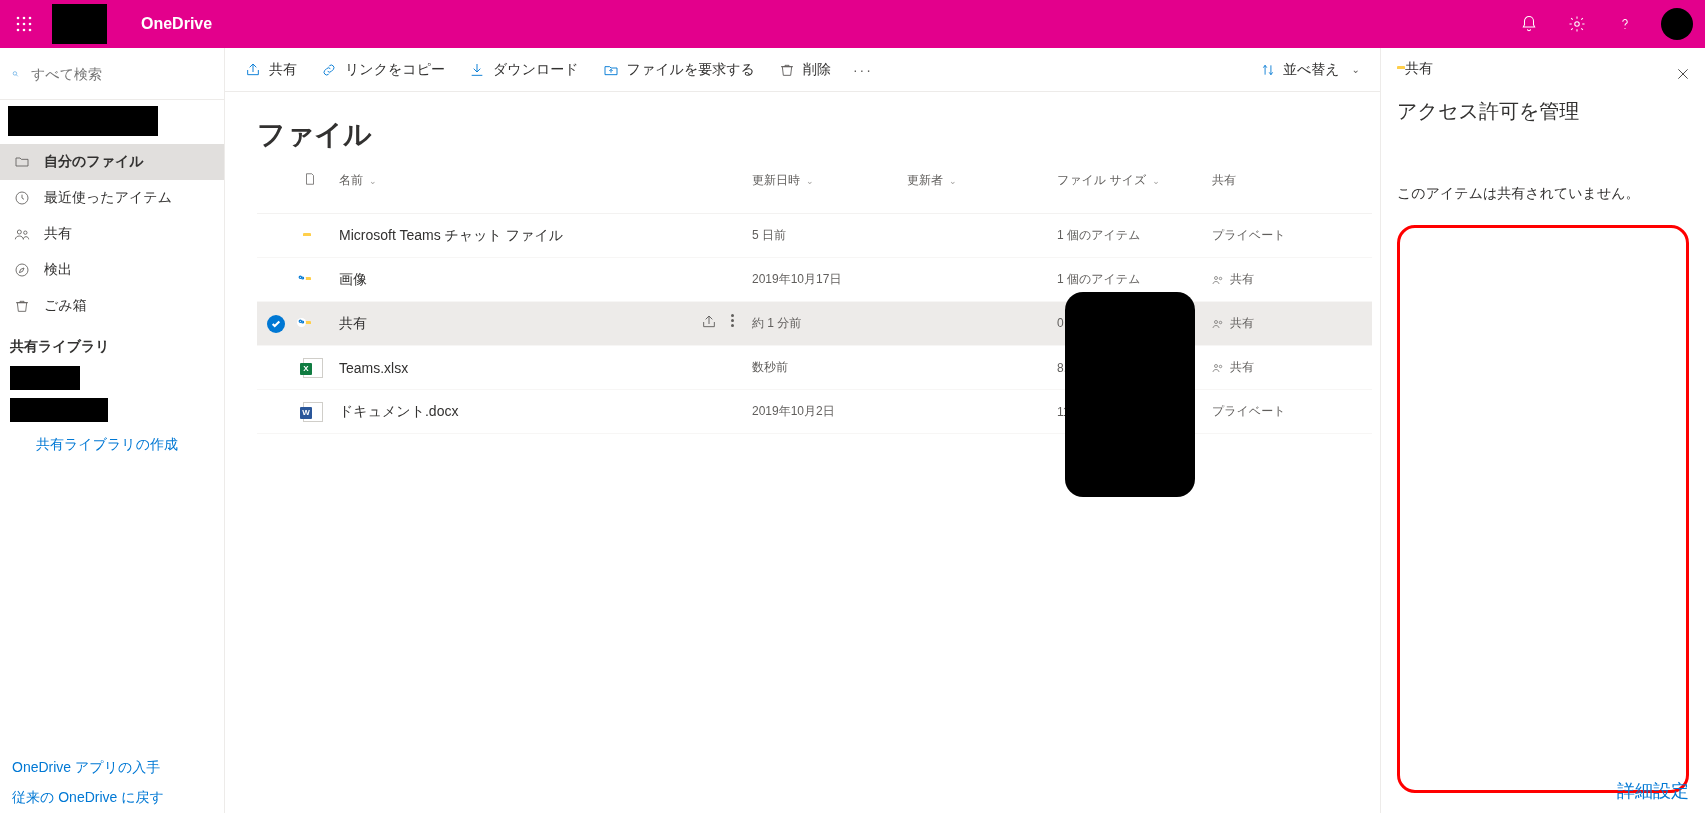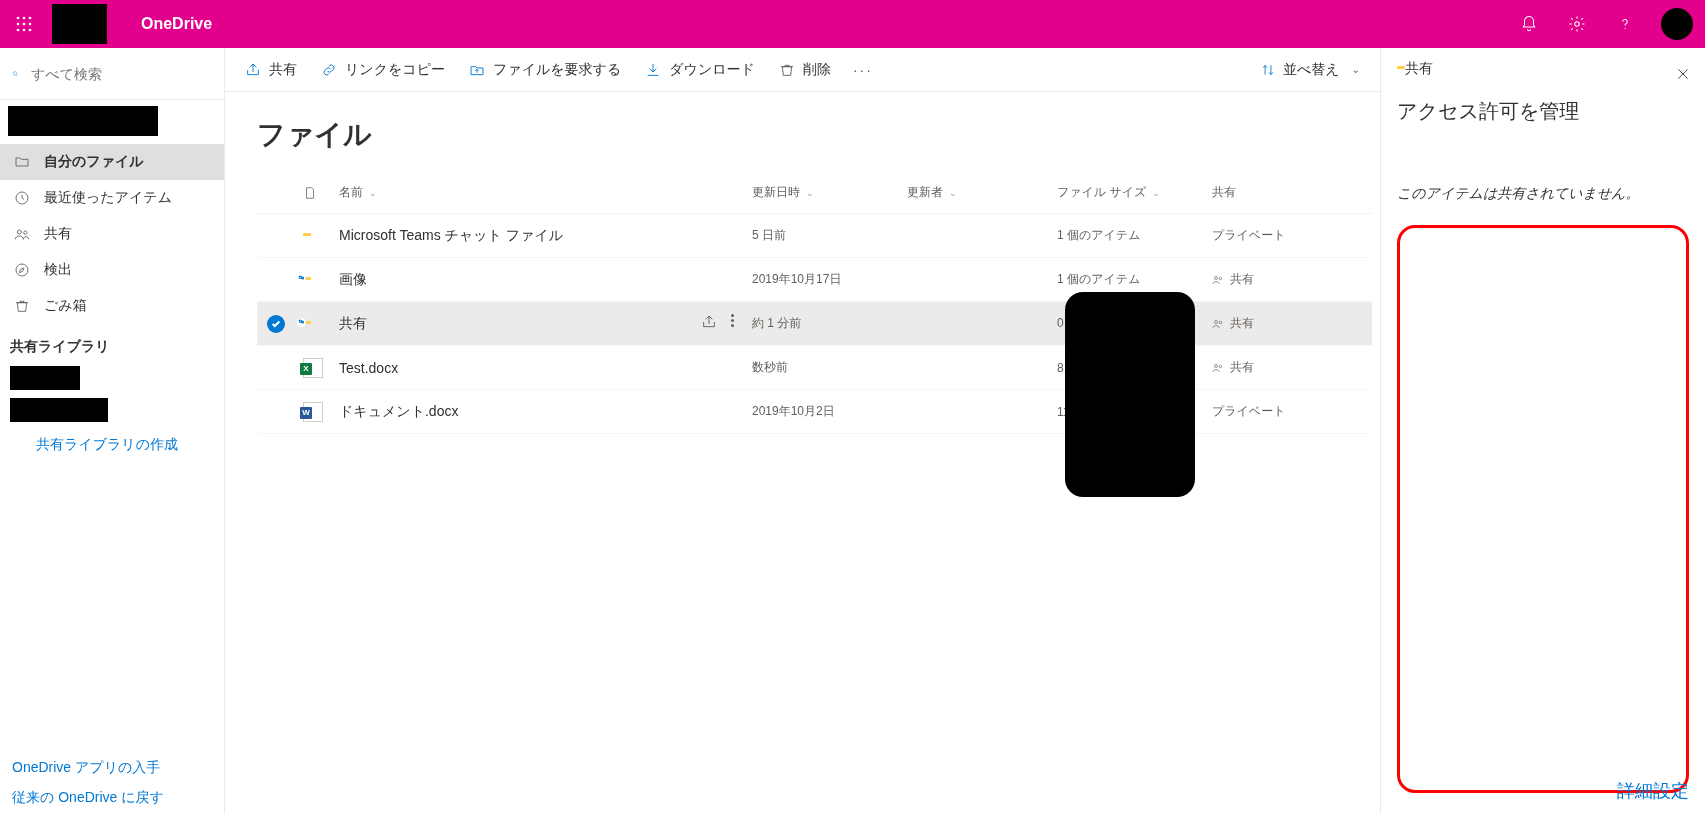--- a/index.html
+++ b/index.html
@@ -50,21 +50,21 @@
 .cmd.more { padding: 0 10px; color: #605e5c; letter-spacing: 2px; }
 .cmdbar-spacer { flex: 1; }
 .sortcmd { display: flex; align-items: center; gap: 8px; padding: 0 12px; cursor: pointer; color: #323130; }
 .sortcmd svg { width: 14px; height: 14px; fill: none; stroke: #0078d4; stroke-width: 1.5; }
 .chev { font-size: 10px; color: #605e5c; margin-left: 4px; }
 
 .content { flex: 1; padding: 0 0 0 0; position: relative; overflow: hidden; }
 .page-title { font-size: 28px; font-weight: 700; padding: 24px 0 18px 32px; }
 
 .filelist { padding-left: 32px; padding-right: 8px; }
-.fl-header { display: flex; align-items: center; height: 42px; font-size: 12px; color: #605e5c; border-bottom: 1px solid #f3f2f1; }
+.fl-header { display: flex; align-items: flex-start; height: 42px; font-size: 12px; color: #605e5c; border-bottom: 1px solid #f3f2f1; }
 .col-check { width: 46px; }
 .col-icon { width: 36px; display:flex; align-items:center; }
 .col-name { flex: 1; display:flex; align-items:center; gap:6px; }
 .col-mod { width: 155px; display:flex; align-items:center; gap:6px; }
 .col-who { width: 150px; display:flex; align-items:center; gap:6px; }
 .col-size { width: 155px; display:flex; align-items:center; gap:6px; }
 .col-share { width: 160px; }
 .hdr-chev { font-size: 9px; color: #a19f9d; }
 
 .fl-row { display: flex; align-items: center; height: 44px; font-size: 14px; border-bottom: 1px solid #f7f6f5; cursor: pointer; }
@@ -91,21 +91,21 @@
 
 
 .redact-block { position: absolute; background: #000; border-radius: 18px; }
 
 
 .rightpanel { width: 325px; border-left: 1px solid #edebe9; display:flex; flex-direction:column; padding: 12px 16px; position: relative; }
 .rp-head { display:flex; align-items:center; gap:8px; font-size: 14px; }
 .rp-close { position:absolute; top: 18px; right: 14px; cursor:pointer; }
 .rp-close svg { width:16px; height:16px; stroke:#323130; stroke-width:1.3; fill:none; }
 .rp-title { font-size: 20px; font-weight: 400; margin-top: 20px; }
-.rp-msg { font-size: 14px; margin-top: 60px; font-style: italic; }
+.rp-msg { font-size: 14px; margin-top: 60px; }
 .red-box { border: 3px solid #ff0000; border-radius: 18px; flex:1; margin-top: 22px; margin-bottom: 8px; }
 .rp-adv { text-align: right; font-size: 18px; color:#0078d4; cursor:pointer; position:absolute; bottom: 10px; right: 16px; }
 
 .doc-icon { width:14px; height:14px; stroke:#605e5c; fill:none; stroke-width:1.3; }
 </style>
 </head>
 <body>
 
 <div class="header">
   <div class="waffle">
@@ -211,30 +211,30 @@
         <span>共有</span>
       </div>
       <div class="cmd">
         <svg viewBox="0 0 24 24">
             <path d="M10 14a4 4 0 0 0 5.6 0l3-3a4 4 0 0 0-5.6-5.6l-1 1M14 10a4 4 0 0 0-5.6 0l-3 3a4 4 0 0 0 5.6 5.6l1-1"></path>
           </svg>
         <span>リンクをコピー</span>
       </div>
       <div class="cmd">
         <svg viewBox="0 0 24 24">
+            <path d="M12 3v12M7 10l5 5 5-5M4 20h16"></path>
+          </svg>
+        <span>ダウンロード</span>
+      </div>
+      <div class="cmd">
+        <svg viewBox="0 0 24 24">
             <path d="M3 7h7l2 2h9v10H3z"></path>
             <path d="M12 11v5M9.5 13.5L12 11l2.5 2.5"></path>
           </svg>
         <span>ファイルを要求する</span>
-      </div>
-      <div class="cmd">
-        <svg viewBox="0 0 24 24">
-            <path d="M12 3v12M7 10l5 5 5-5M4 20h16"></path>
-          </svg>
-        <span>ダウンロード</span>
       </div>
       <div class="cmd delete">
         <svg viewBox="0 0 24 24">
             <path d="M5 7h14l-1.5 13h-11zM9 7V5h6v2M3 7h18"></path>
           </svg>
         <span>削除</span>
       </div>
       <div class="cmd more">···</div>
       <div class="cmdbar-spacer"></div>
       <div class="sortcmd">
@@ -364,21 +364,21 @@
                   <span>共有</span>
                 </span>
               </div>
             </div>
             <div class="fl-row">
               <div class="col-check"></div>
               <div class="col-icon">
                 <span class="xlsx-ico"></span>
               </div>
               <div class="col-name">
-                <span>Test.docx</span>
+                <span>Teams.xlsx</span>
               </div>
               <div class="col-mod">数秒前</div>
               <div class="col-who"></div>
               <div class="col-size">8.27 KB</div>
               <div class="col-share">
                 <span class="share-cell">
                   <svg viewBox="0 0 24 24">
                     <circle cx="8" cy="8" r="3"></circle>
                     <circle cx="17" cy="9" r="2.5"></circle>
                     <path d="M2 20c0-3 3-5 6-5s6 2 6 5"></path>

